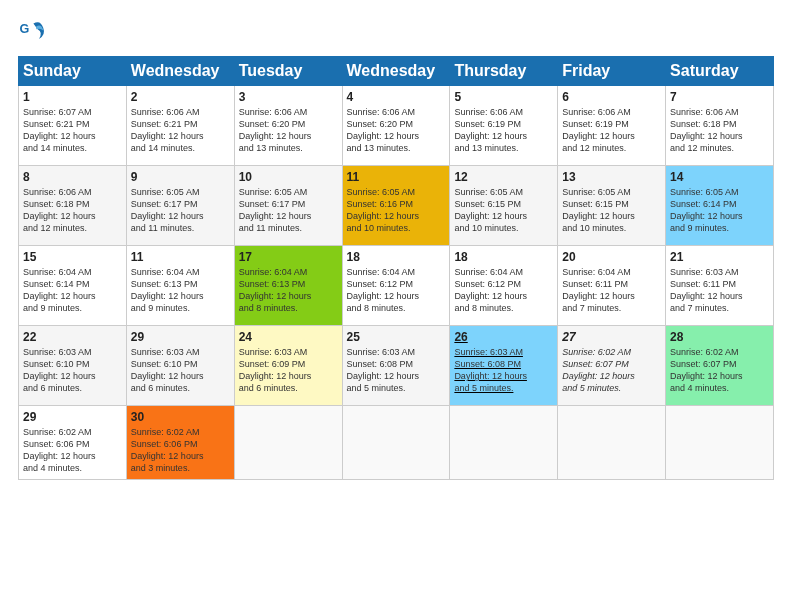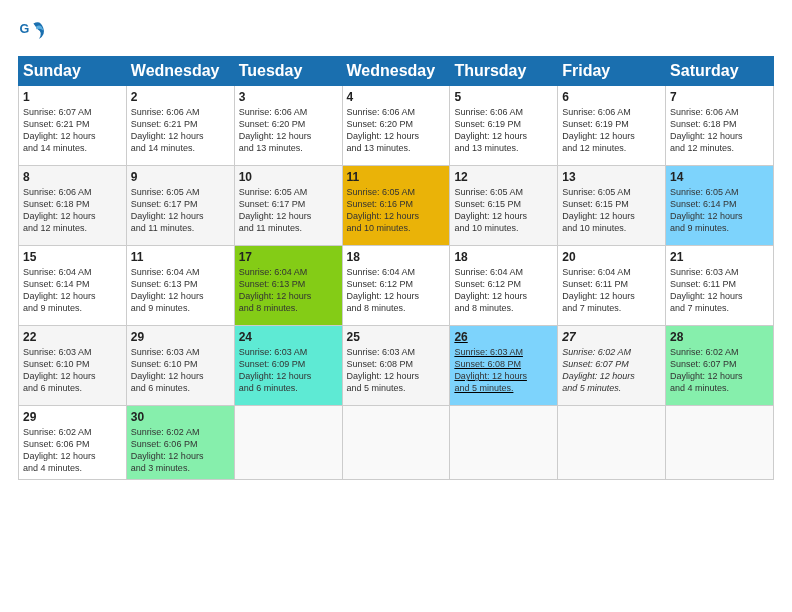--- a/index.html
+++ b/index.html
@@ -295,21 +295,21 @@
 Daylight: 12 hours
 and 6 minutes.</div>
           </td>
           <td style="background: rgb(245, 245, 245);">
             <span class="day-num">29</span>
             <div class="day-info" style="white-space: pre-line;">Sunrise: 6:03 AM
 Sunset: 6:10 PM
 Daylight: 12 hours
 and 6 minutes.</div>
           </td>
-          <td style="background: #5eead4;">
+          <td style="background: #fef9c3;">
             <span class="day-num">24</span>
             <div class="day-info" style="white-space: pre-line;">Sunrise: 6:03 AM
 Sunset: 6:09 PM
 Daylight: 12 hours
 and 6 minutes.</div>
           </td>
           <td style="background: rgb(245, 245, 245);">
             <span class="day-num">25</span>
             <div class="day-info" style="white-space: pre-line;">Sunrise: 6:03 AM
 Sunset: 6:08 PM
@@ -339,21 +339,21 @@
           </td>
         </tr>
         <tr class="last-row">
           <td style="background: rgb(255, 255, 255);">
             <span class="day-num">29</span>
             <div class="day-info" style="white-space: pre-line;">Sunrise: 6:02 AM
 Sunset: 6:06 PM
 Daylight: 12 hours
 and 4 minutes.</div>
           </td>
-          <td style="background: #86efac;">
+          <td style="background: #f97316;">
             <span class="day-num">30</span>
             <div class="day-info" style="white-space: pre-line;">Sunrise: 6:02 AM
 Sunset: 6:06 PM
 Daylight: 12 hours
 and 3 minutes.</div>
           </td>
           <td class="empty-cell"></td>
           <td class="empty-cell"></td>
           <td class="empty-cell"></td>
           <td class="empty-cell"></td>

